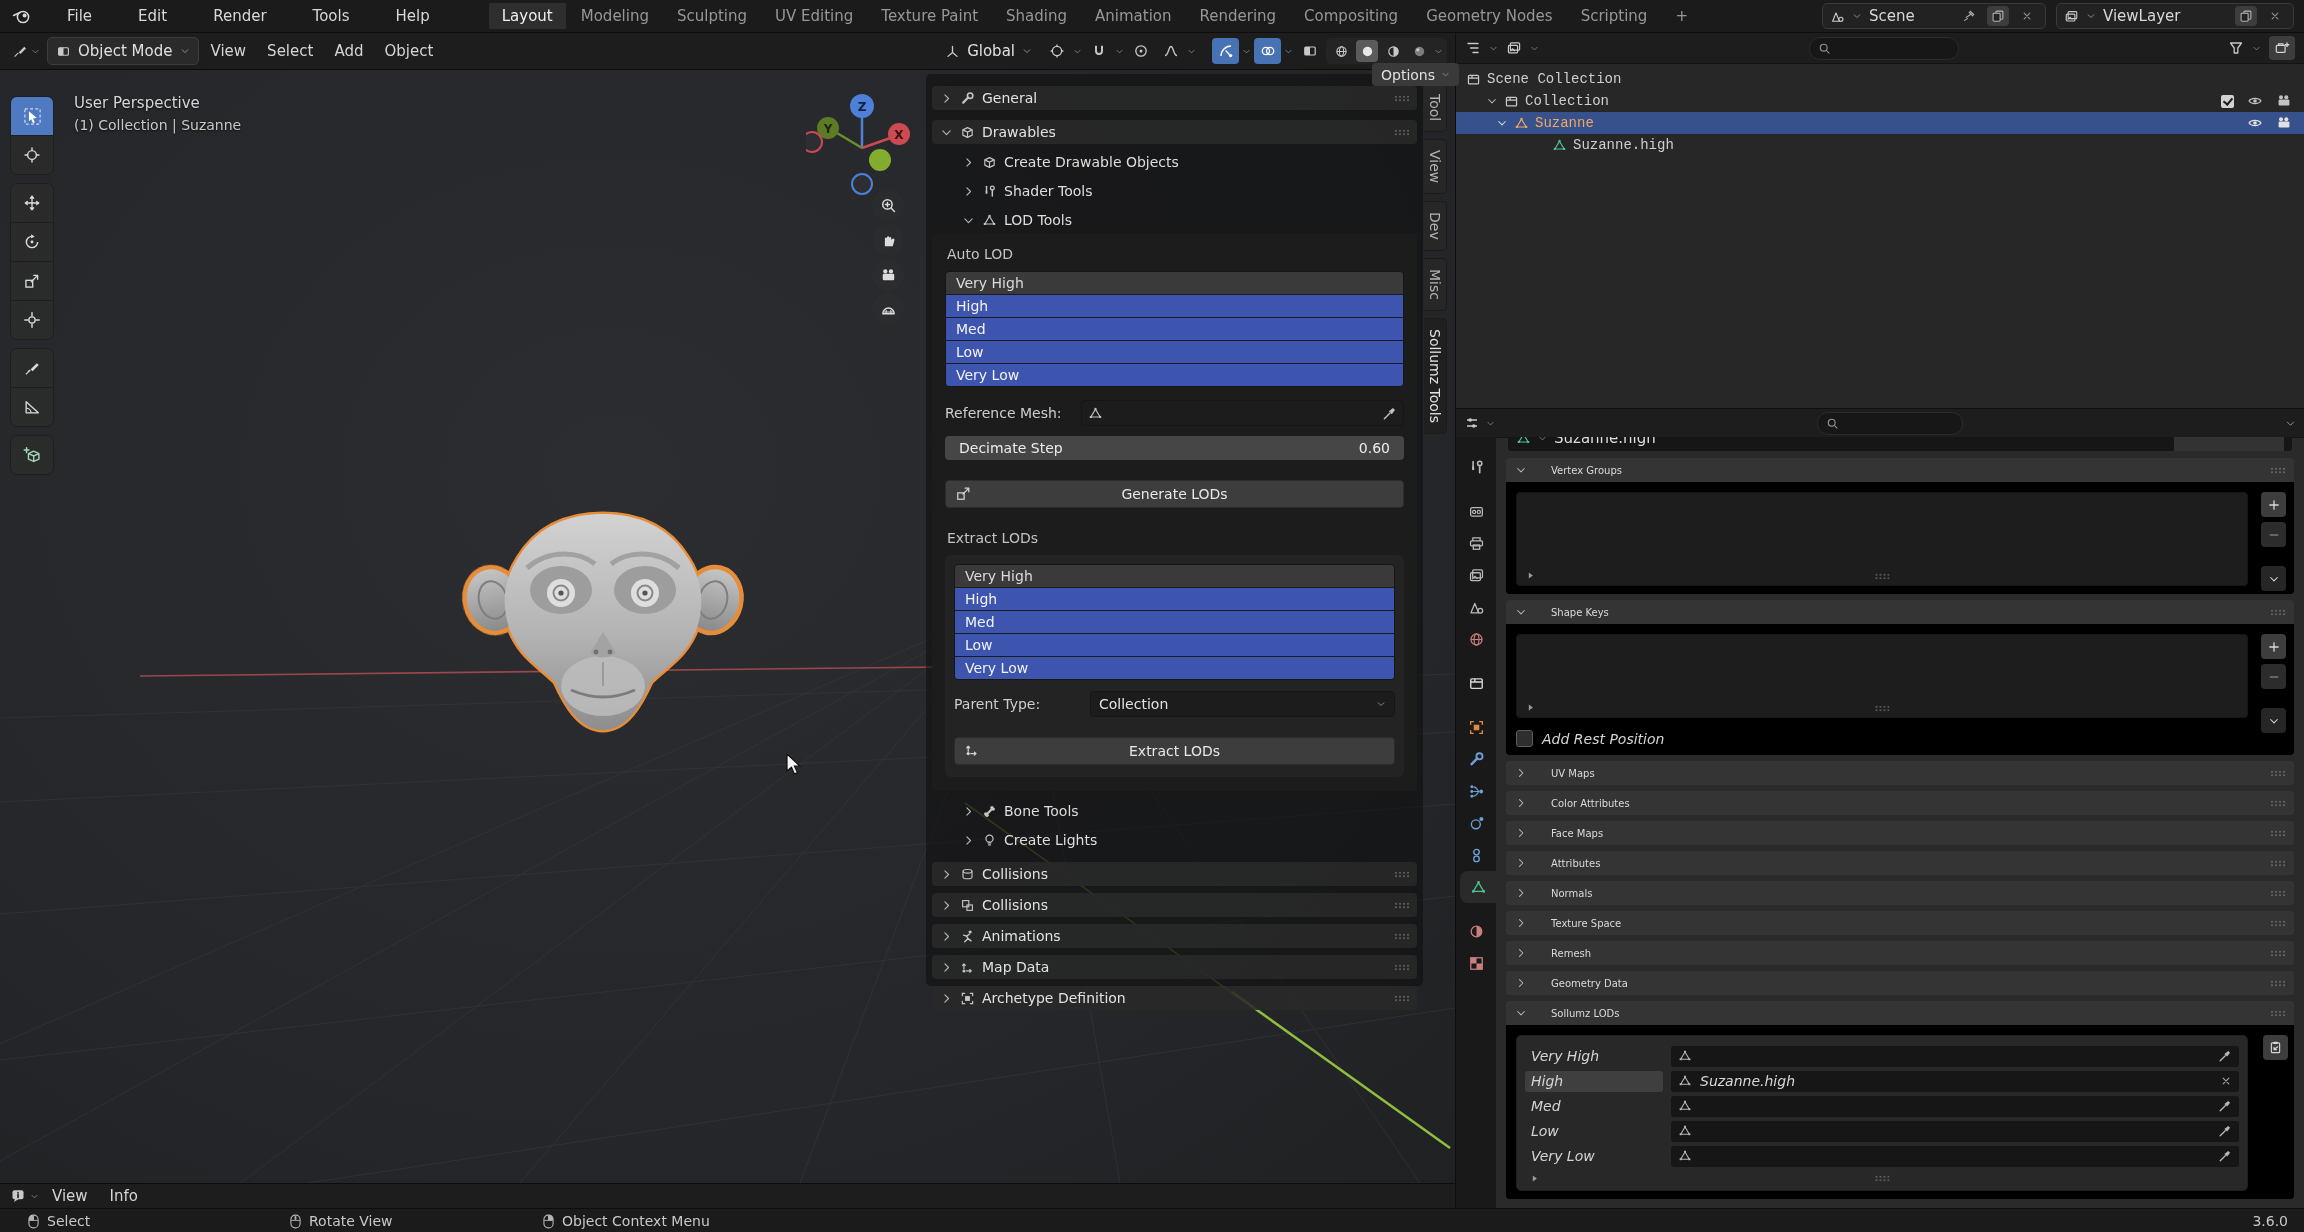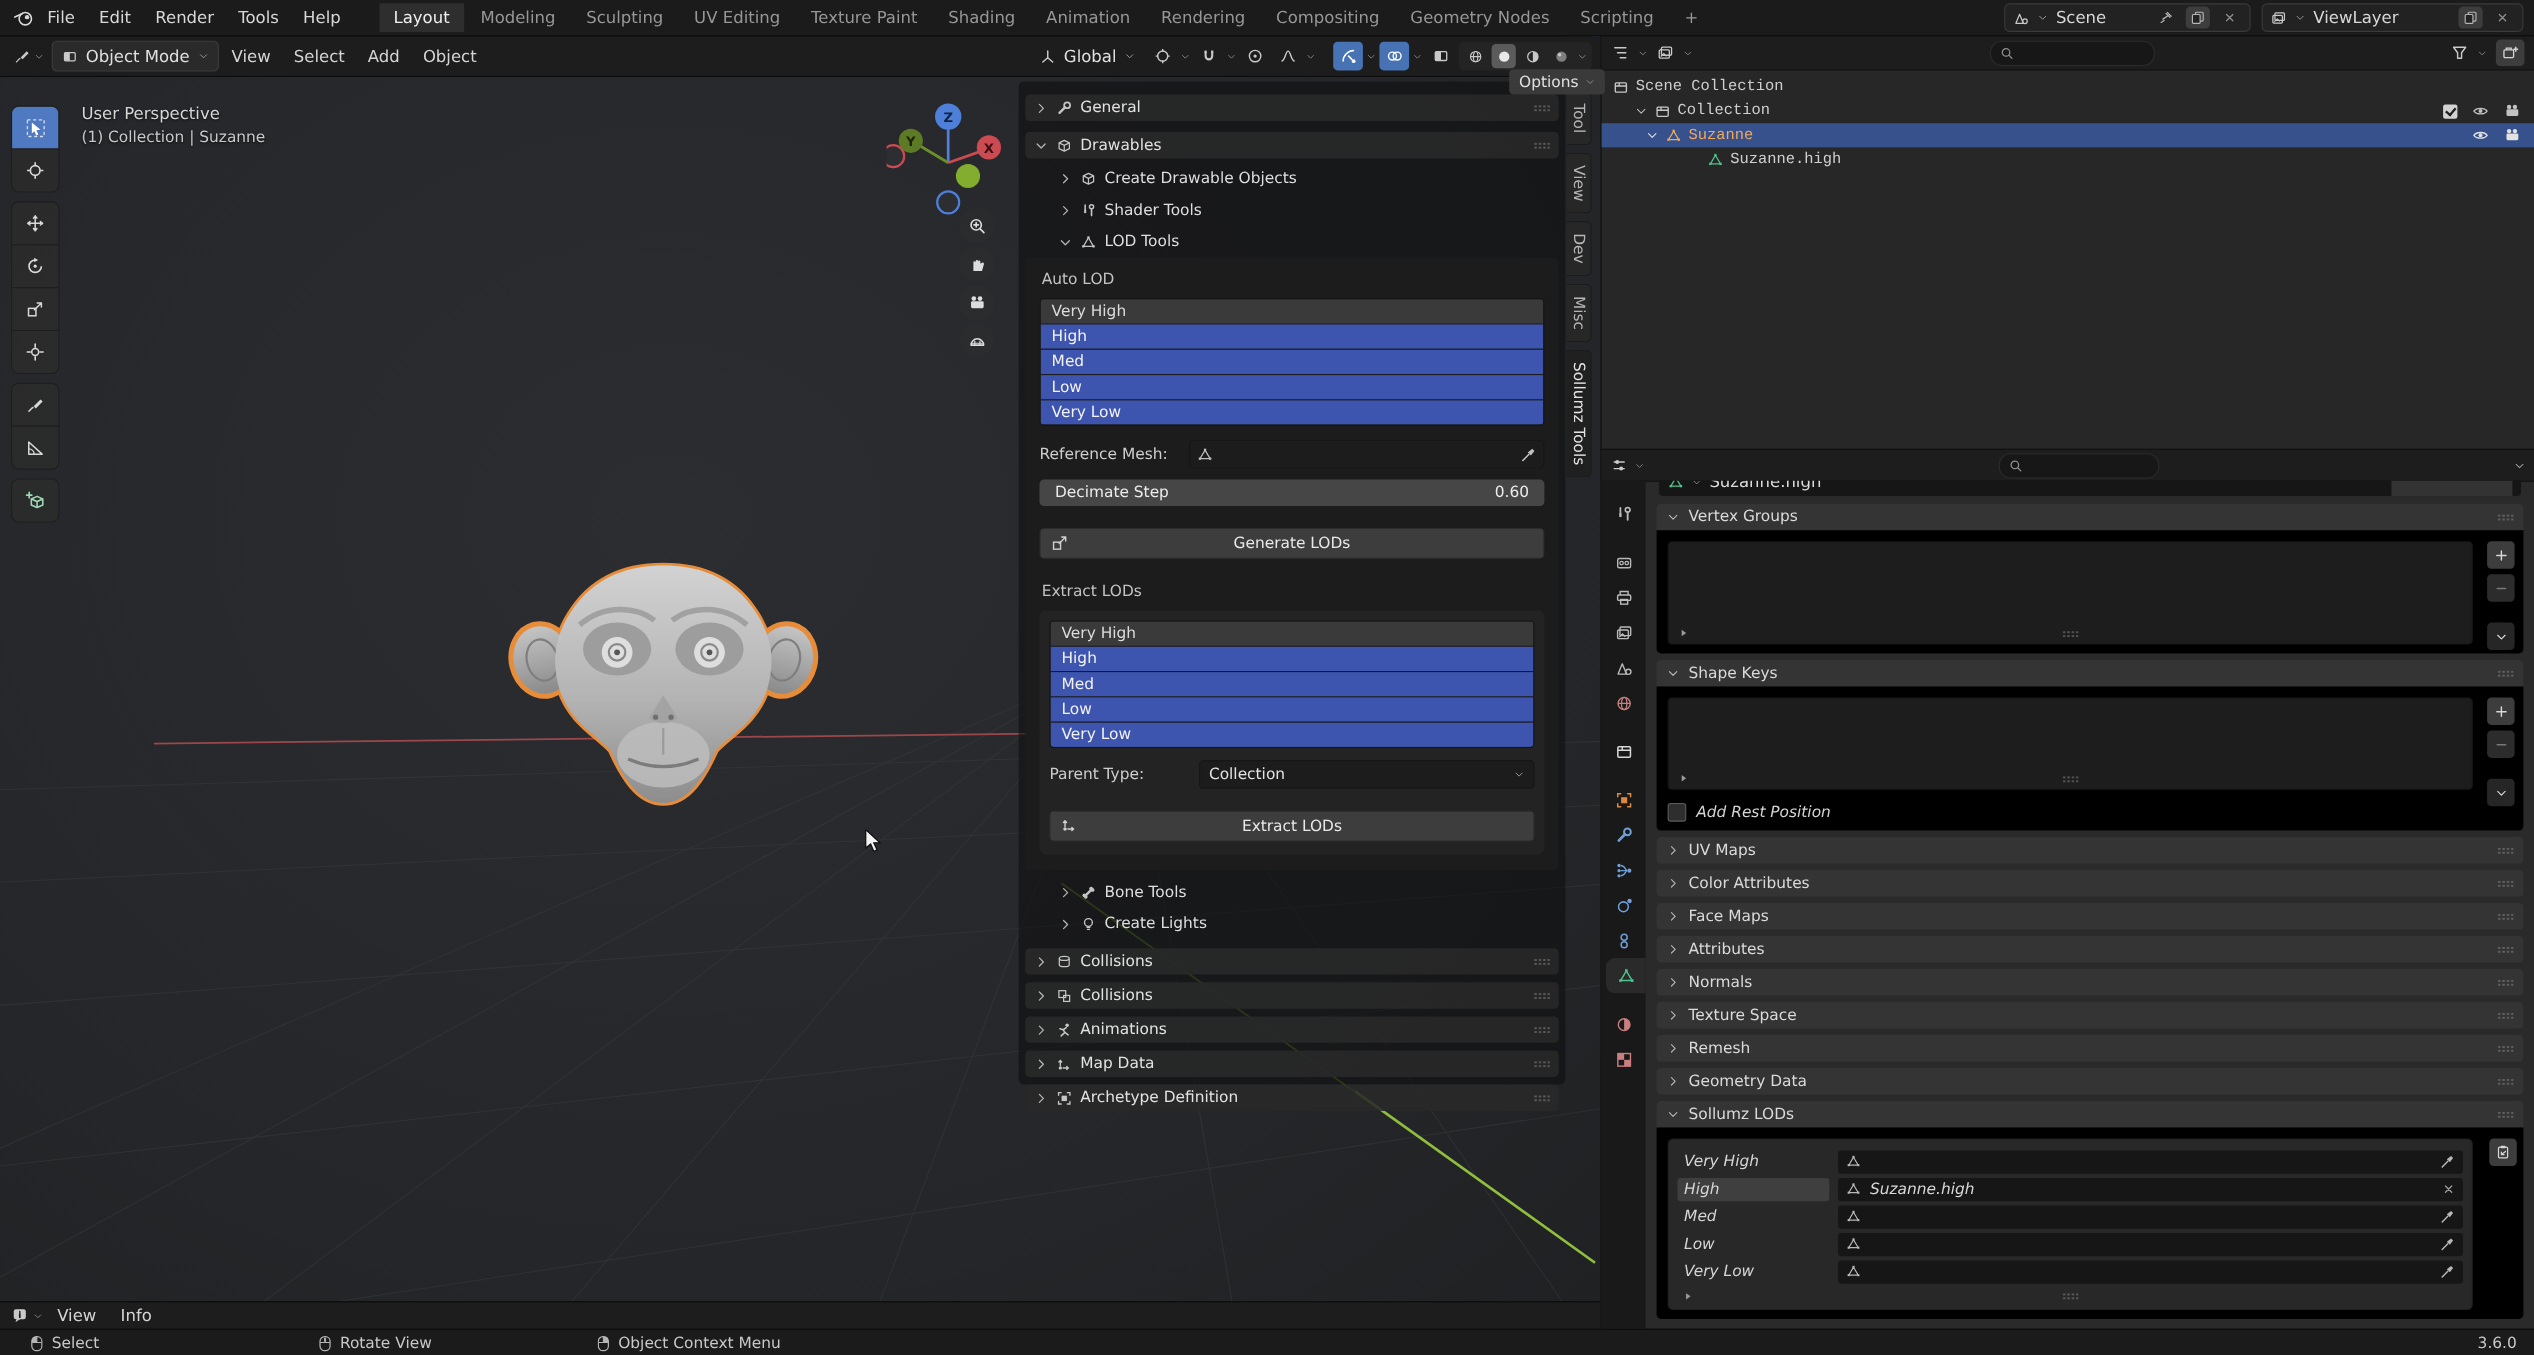--- a/index.html
+++ b/index.html
@@ -1,21 +1,21 @@
 <!DOCTYPE html>
 <html><head>
 <meta charset="utf-8">
 <style>
   html,body{margin:0;padding:0;background:#101010;}
   body{width:2304px;height:1232px;position:relative;font-family:"DejaVu Sans","Liberation Sans",sans-serif;font-size:15px;color:#cfcfcf;overflow:hidden;-webkit-font-smoothing:antialiased;}
   .row{display:flex;align-items:center;}
   .sp{flex:1;}
   svg.ic{display:block;flex:none;}
   
-  .topbar{position:absolute;left:0;top:0;width:2304px;height:33px;background:#1b1b1b;border-bottom:1px solid #0d0d0d;box-sizing:border-box;display:flex;align-items:center;z-index:50;}
+  .topbar{position:absolute;left:0;top:0;width:2304px;height:33px;background:#1b1b1b;border-bottom:1px solid #0d0d0d;box-sizing:border-box;display:flex;align-items:center;z-index:50;gap:24px;}
   .menu{padding:0 11px;color:#d8d8d8;font-size:15px;cursor:default;}
   .tabs{display:flex;align-items:center;margin-left:24px;gap:2px;}
   .tab{padding:4px 13px;color:#979797;border-radius:1px;}
   .tab.active{background:#2e2e2e;color:#efefef;}
   .tb-right{margin-left:auto;display:flex;gap:10px;margin-right:10px;}
   .idblock{display:flex;align-items:center;gap:7px;background:#222222;border:1px solid #3a3a3a;border-radius:5px;height:24px;padding:0 7px;color:#d8d8d8;}
   .chipbtn{display:grid;place-items:center;width:22px;height:20px;border-radius:4px;color:#b5b5b5;}
   .chipbtn.hl{background:#3d3d3d;}
   
   .vheader{position:absolute;left:0;top:33px;width:1455px;height:37px;background:#1d1d1d;border-bottom:1px solid #0c0c0c;box-sizing:border-box;display:flex;align-items:center;padding:0 8px;gap:3px;z-index:40;}
@@ -79,21 +79,21 @@
   .props{position:absolute;left:1455px;top:408px;width:849px;height:800px;background:#2a2a2a;border-left:1px solid #0e0e0e;border-top:1px solid #101010;box-sizing:border-box;overflow:hidden;z-index:40;}
   .phead{height:28px;background:#1d1d1d;border-bottom:1px solid #131313;display:flex;align-items:center;padding:0 8px;gap:6px;}
   .ptabs{position:absolute;left:0;top:28px;bottom:0;width:40px;background:#191919;display:flex;flex-direction:column;align-items:stretch;padding-top:14px;}
   .ptab{height:32px;display:grid;place-items:center;color:#b9b9b9;}
   .ptab.gap{margin-top:12px;}
   .ptab.active{background:#2a2a2a;border-radius:8px 0 0 8px;margin-left:4px;}
   .pcontent{position:absolute;left:40px;top:28px;right:0;bottom:0;padding:0 10px;box-sizing:border-box;}
   .namecut{height:15px;overflow:hidden;margin:0 2px;}
   .namecut .inner{height:26px;margin-top:-12px;background:#161616;border-radius:4px;display:flex;align-items:center;padding:0 8px;gap:7px;color:#dcdcdc;}
   .namecut .endbox{margin-left:auto;width:110px;height:26px;background:#333333;border-radius:4px 4px 0 0;}
-  .pbar{height:24px;background:#343434;border-radius:4px;display:flex;align-items:center;gap:8px;padding:0 9px;color:#dadada;margin-top:6px;font-size:14px;}
+  .pbar{height:24px;background:#343434;border-radius:4px;display:flex;align-items:center;gap:24px;padding:0 9px;color:#dadada;margin-top:6px;font-size:10px;}
   .pbar.open{border-radius:4px 4px 0 0;}
   .pbody{background:#000000;border-radius:0 0 4px 4px;padding:10px 10px 8px 10px;position:relative;font-style:italic;}
   .listbox{background:#1d1d1d;border:1px solid #161616;border-radius:4px;margin-right:36px;position:relative;}
   .lb-foot{position:absolute;left:8px;bottom:4px;color:#9a9a9a;}
   .lb-grip{position:absolute;left:50%;bottom:5px;transform:translateX(-50%);}
   .sidecol{position:absolute;right:8px;top:10px;display:flex;flex-direction:column;gap:5px;}
   .sqbtn{width:25px;height:25px;border-radius:4px;background:#3d3d3d;display:grid;place-items:center;color:#d8d8d8;}
   .sqbtn.dim{background:#2c2c2c;color:#777;}
   .sqbtn.dark{background:#262626;margin-top:14px;}
   .cb2{width:15px;height:15px;background:#2e2e2e;border:1px solid #5c5c5c;border-radius:3px;flex:none;}

